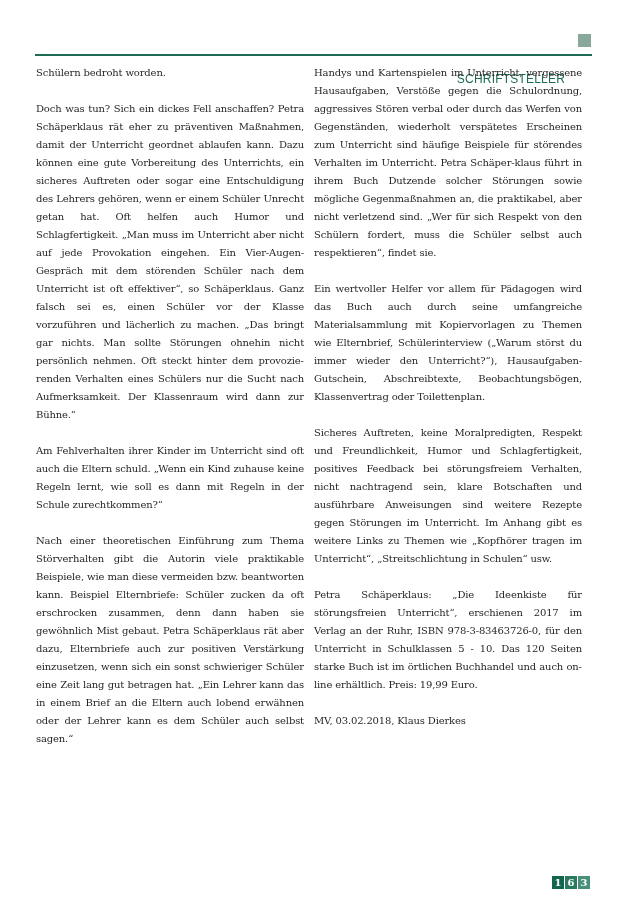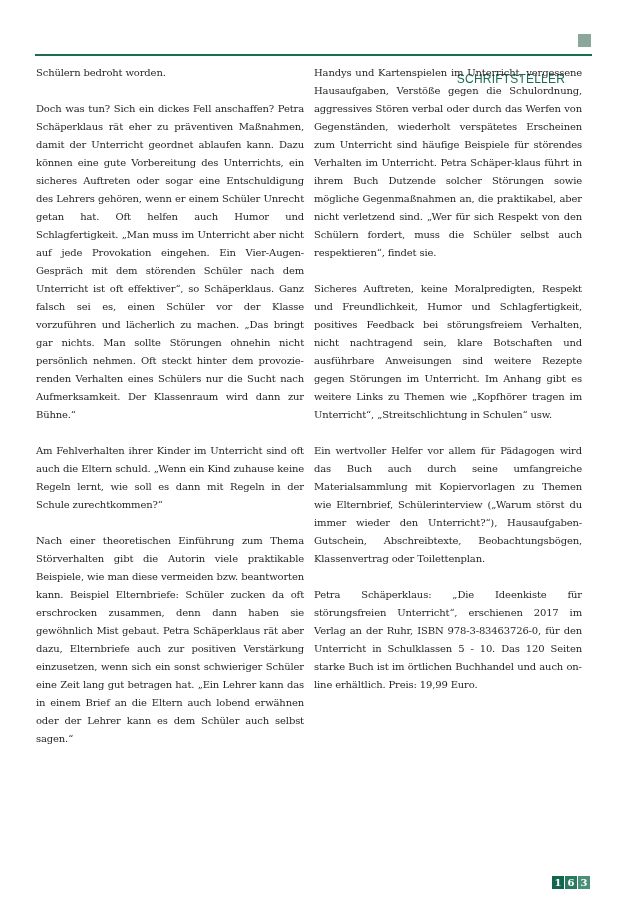--- a/index.html
+++ b/index.html
@@ -29,22 +29,23 @@
 
 <div class="col col-left">
   <p>Schülern bedroht worden.</p>
   <p>Doch was tun? Sich ein dickes Fell anschaf­fen? Petra Schäperklaus rät eher zu prä­ventiven Maßnahmen, damit der Unter­richt geordnet ablaufen kann. Dazu können eine gute Vorbereitung des Unterrichts, ein sicheres Auftreten oder sogar eine Ent­schuldigung des Lehrers gehören, wenn er einem Schüler Unrecht getan hat. Oft hel­fen auch Humor und Schlagfertigkeit. „Man muss im Unterricht aber nicht auf jede Provokation eingehen. Ein Vier-Augen-Gespräch mit dem störenden Schüler nach dem Unterricht ist oft effektiver“, so Schä­perklaus. Ganz falsch sei es, einen Schüler vor der Klasse vorzuführen und lächerlich zu machen. „Das bringt gar nichts. Man sollte Störungen ohnehin nicht persönlich nehmen. Oft steckt hinter dem provozie­renden Verhalten eines Schülers nur die Sucht nach Aufmerksamkeit. Der Klassen­raum wird dann zur Bühne.“</p>
   <p>Am Fehlverhalten ihrer Kinder im Unter­richt sind oft auch die Eltern schuld. „Wenn ein Kind zuhause keine Regeln lernt, wie soll es dann mit Regeln in der Schule zu­rechtkommen?“</p>
   <p>Nach einer theoretischen Einführung zum Thema Störverhalten gibt die Autorin vie­le praktikable Beispiele, wie man diese vermeiden bzw. beantworten kann. Bei­spiel Elternbriefe: Schüler zucken da oft erschrocken zusammen, denn dann haben sie gewöhnlich Mist gebaut. Petra Schäper­klaus rät aber dazu, Elternbriefe auch zur positiven Verstärkung einzusetzen, wenn sich ein sonst schwieriger Schüler eine Zeit lang gut betragen hat. „Ein Lehrer kann das in einem Brief an die Eltern auch lobend erwähnen oder der Lehrer kann es dem Schüler auch selbst sagen.“</p>
 </div>
 
 <div class="col col-right">
   <p>Handys und Kartenspielen im Unterricht, vergessene Hausaufgaben, Verstöße gegen die Schulordnung, aggressives Stören ver­bal oder durch das Werfen von Gegenstän­den, wiederholt verspätetes Erscheinen zum Unterricht sind häufige Beispiele für störendes Verhalten im Unterricht. Petra Schäper-klaus führt in ihrem Buch Dutzen­de solcher Störungen sowie mögliche Ge­genmaßnahmen an, die praktikabel, aber nicht verletzend sind. „Wer für sich Respekt von den Schülern fordert, muss die Schüler selbst auch respektieren“, findet sie.</p>
+  <p>Ein wertvoller Helfer vor allem für Päd­agogen wird das Buch auch durch seine umfangreiche Materialsammlung mit Ko­piervorlagen zu Themen wie Elternbrief, Schülerinterview („Warum störst du immer wieder den Unterricht?“), Haus­aufgaben-Gutschein, Abschreibtexte, Be­obachtungsbögen, Klassenvertrag oder Toilettenplan.</p>
   <p>Sicheres Auftreten, keine Moralpredigten, Respekt und Freundlichkeit, Humor und Schlagfertigkeit, positives Feedback bei störungsfreiem Verhalten, nicht nachtra­gend sein, klare Botschaften und ausführ­bare Anweisungen sind weitere Rezepte gegen Störungen im Unterricht. Im Anhang gibt es weitere Links zu Themen wie „Kopf­hörer tragen im Unterricht“, „Streitschlich­tung in Schulen“ usw.</p>
-  <p>Ein wertvoller Helfer vor allem für Päd­agogen wird das Buch auch durch seine umfangreiche Materialsammlung mit Ko­piervorlagen zu Themen wie Elternbrief, Schülerinterview („Warum störst du immer wieder den Unterricht?“), Haus­aufgaben-Gutschein, Abschreibtexte, Be­obachtungsbögen, Klassenvertrag oder Toilettenplan.</p>
   <p>Petra Schäperklaus: „Die Ideenkiste für störungsfreien Unterricht“, erschienen 2017 im Verlag an der Ruhr, ISBN 978-3-83463726-0, für den Unterricht in Schul­klassen 5 - 10. Das 120 Seiten starke Buch ist im örtlichen Buchhandel und auch on­line erhältlich. Preis: 19,99 Euro.</p>
+  <p style="text-align:left">MV, 03.02.2018, Klaus Dierkes</p>
 </div>
 
 <div class="pageno">
   <span class="d1">1</span>
   <span class="d2">6</span>
   <span class="d3">3</span>
 </div>
 
 </body></html>

